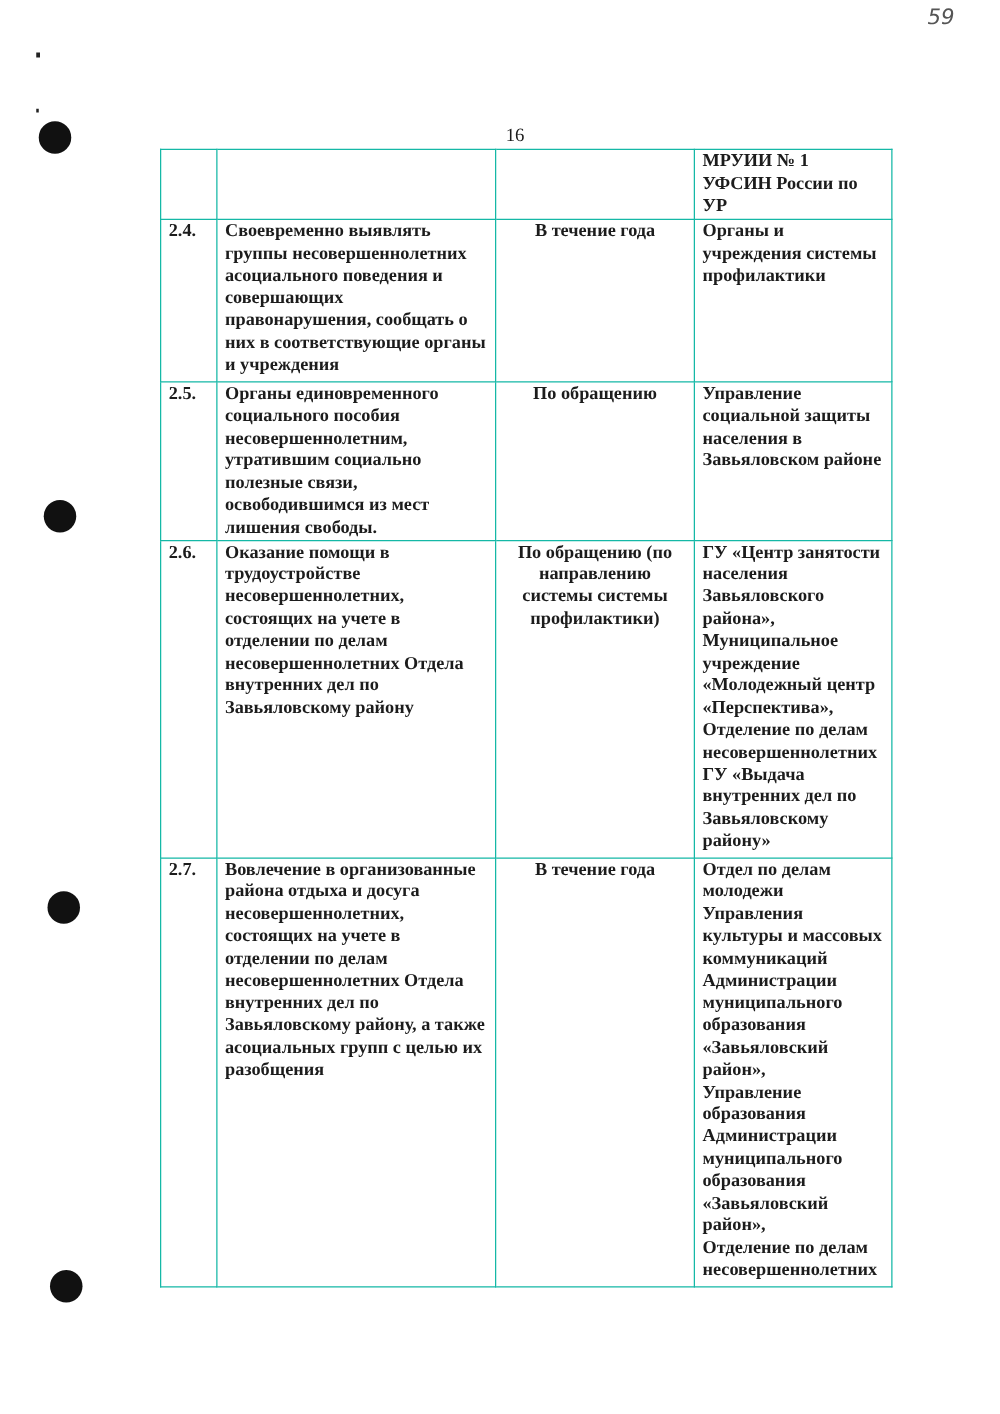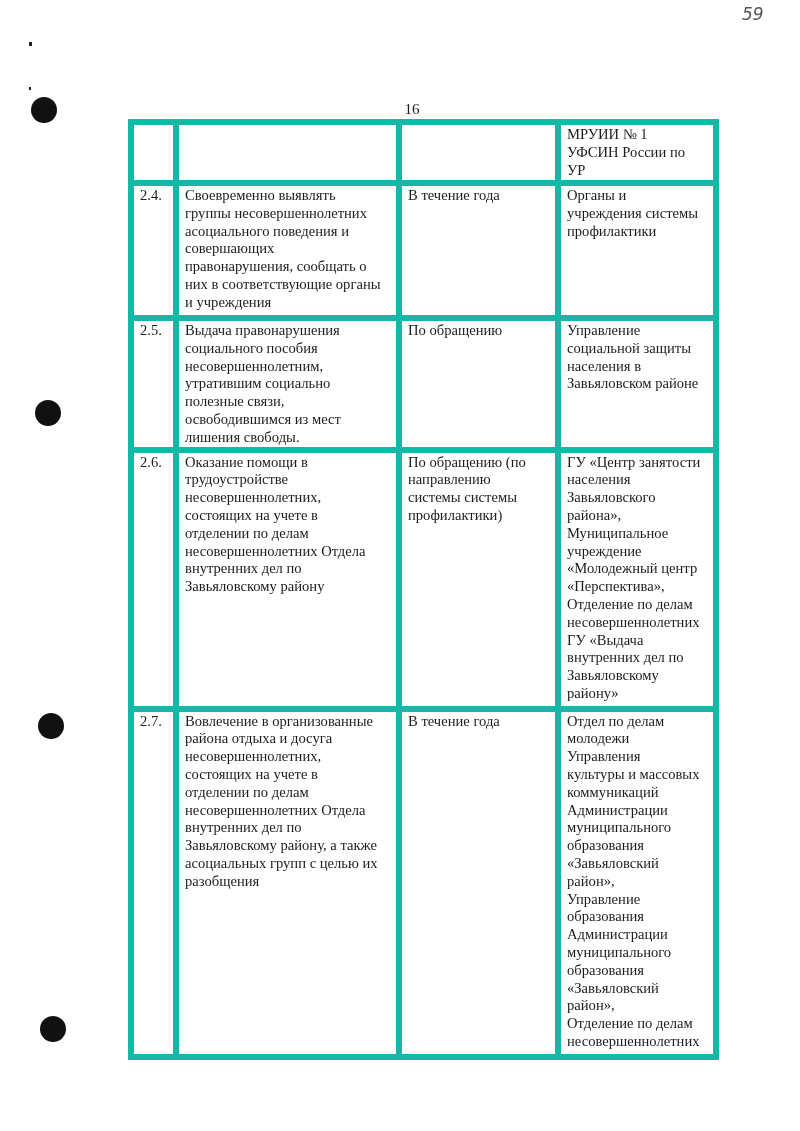--- a/index.html
+++ b/index.html
@@ -17,28 +17,28 @@
   .page-num {
     position: absolute; left: 392px; top: 101px; width: 40px; text-align: center;
     font-size: 15px;
   }
   table.doc {
     position: absolute; left: 128px; top: 119px;
     border-collapse: collapse; table-layout: fixed;
     width: 585px; font-size: 14.6px; line-height: 17.8px;
   }
   table.doc td {
-    border: 6px solid #14b8a6; vertical-align: top; padding: 1px 6px 0 6px;
+    border: 1px solid #14b8a6; vertical-align: top; padding: 1px 6px 0 6px; font-weight: bold;
   }
   col.c1 { width: 45px; }
   col.c2 { width: 223px; }
   col.c3 { width: 159px; }
   col.c4 { width: 158px; }
   td.num { padding-left: 7px; padding-right: 2px; }
-  td.term { padding-left: 4px; padding-right: 4px; }
+  td.term { text-align: center; padding-left: 4px; padding-right: 4px; }
   td.resp { padding-left: 6px; padding-right: 3px; }
   .ln { display: block; white-space: nowrap; }
   tr.r0 td { height: 54px; }
   tr.r1 td { height: 128px; }
   tr.r2 td { height: 123px; }
   tr.r3 td { height: 252px; margin-top: 38px; }
   tr.r4 td { height: 341px; }
 </style>
 </head>
 <body>
@@ -87,21 +87,21 @@
         </td>
         <td class="resp">
           <span class="ln">Органы и</span>
           <span class="ln">учреждения системы</span>
           <span class="ln">профилактики</span>
         </td>
       </tr>
       <tr class="r2">
         <td class="num">2.5.</td>
         <td class="action">
-          <span class="ln">Выдача правонарушения</span>
+          <span class="ln">Органы единовременного</span>
           <span class="ln">социального пособия</span>
           <span class="ln">несовершеннолетним,</span>
           <span class="ln">утратившим социально</span>
           <span class="ln">полезные связи,</span>
           <span class="ln">освободившимся из мест</span>
           <span class="ln">лишения свободы.</span>
         </td>
         <td class="term">
           <span class="ln">По обращению</span>
         </td>

